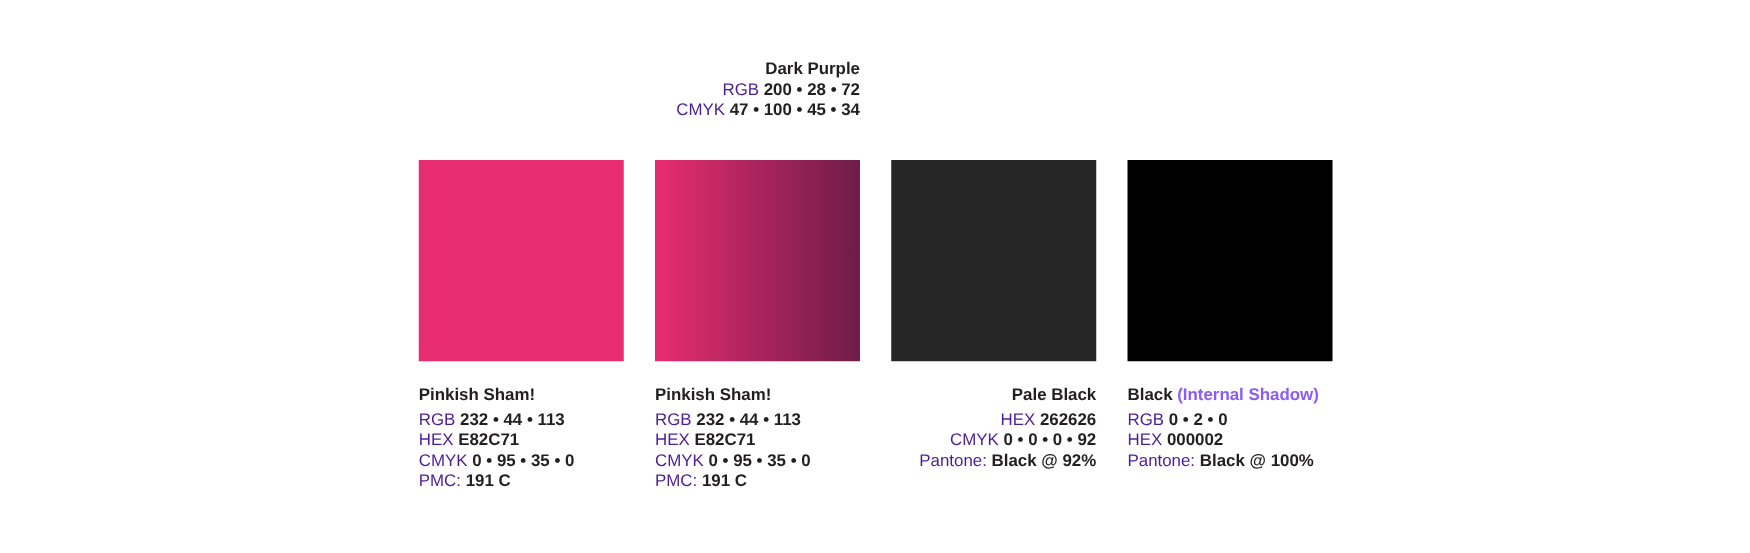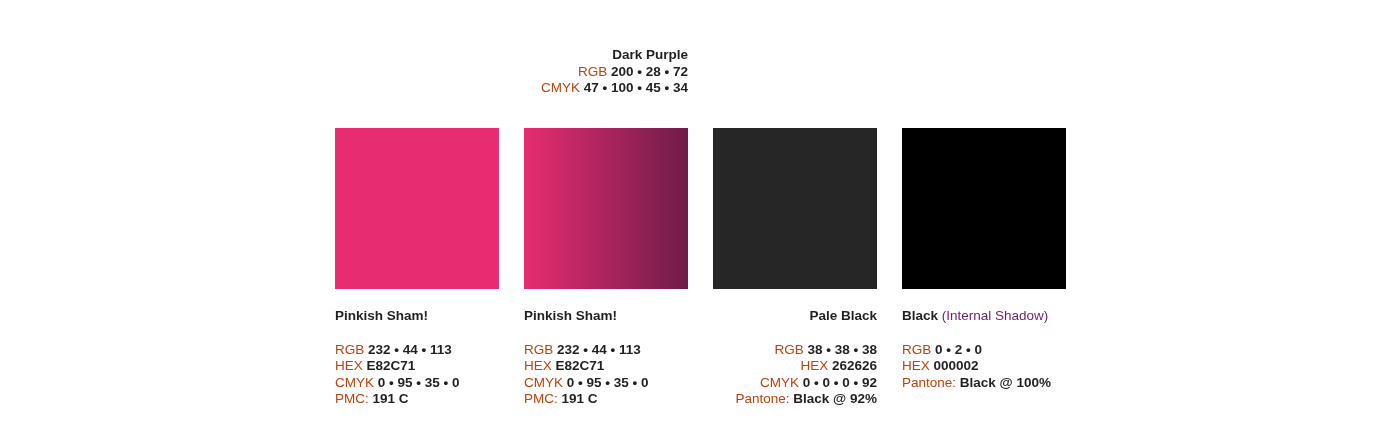--- a/index.html
+++ b/index.html
@@ -38,21 +38,21 @@
   .gradient-note .note-title {
     font-weight: bold;
     color: #231f20;
     display: block;
   }
   .gradient-note .note-row {
     display: block;
     white-space: nowrap;
   }
   .label {
-    color: #c2410c;
+    color: #4c1d95;
     font-weight: normal;
   }
   .value {
     color: #231f20;
     font-weight: bold;
   }
 
   
   .swatch-col {
     position: absolute;
@@ -74,25 +74,25 @@
     margin-top: 19px;
     font-size: 13.5px;
     line-height: 16.5px;
     color: #231f20;
     white-space: nowrap;
   }
   .caption-title {
     display: block;
     font-weight: bold;
     color: #231f20;
-    margin-bottom: 17px;
+    margin-bottom: 3px;
   }
   .caption-title .title-sub {
-    font-weight: normal;
-    color: #701a75;
+    font-weight: bold;
+    color: #8b5cf6;
   }
   .caption-row {
     display: block;
   }
 </style>
 </head>
 <body style="background: rgb(255, 255, 255);">
 
 <div class="palette-board">
 
@@ -121,21 +121,20 @@
       <span class="caption-row"><span class="label">HEX</span> <span class="value">E82C71</span></span>
       <span class="caption-row"><span class="label">CMYK</span> <span class="value">0 • 95 • 35 • 0</span></span>
       <span class="caption-row"><span class="label">PMC:</span> <span class="value">191 C</span></span>
     </div>
   </div>
 
   <div class="swatch-col col-2">
     <div class="swatch-chip" style="background: rgb(38, 38, 38);"></div>
     <div class="swatch-caption">
       <span class="caption-title"><span>Pale Black</span><span class="title-sub"></span></span>
-      <span class="caption-row"><span class="label">RGB</span> <span class="value">38 • 38 • 38</span></span>
       <span class="caption-row"><span class="label">HEX</span> <span class="value">262626</span></span>
       <span class="caption-row"><span class="label">CMYK</span> <span class="value">0 • 0 • 0 • 92</span></span>
       <span class="caption-row"><span class="label">Pantone:</span> <span class="value">Black @ 92%</span></span>
     </div>
   </div>
 
   <div class="swatch-col col-3">
     <div class="swatch-chip" style="background: rgb(0, 0, 0);"></div>
     <div class="swatch-caption">
       <span class="caption-title"><span>Black</span><span class="title-sub"> (Internal Shadow)</span></span>

